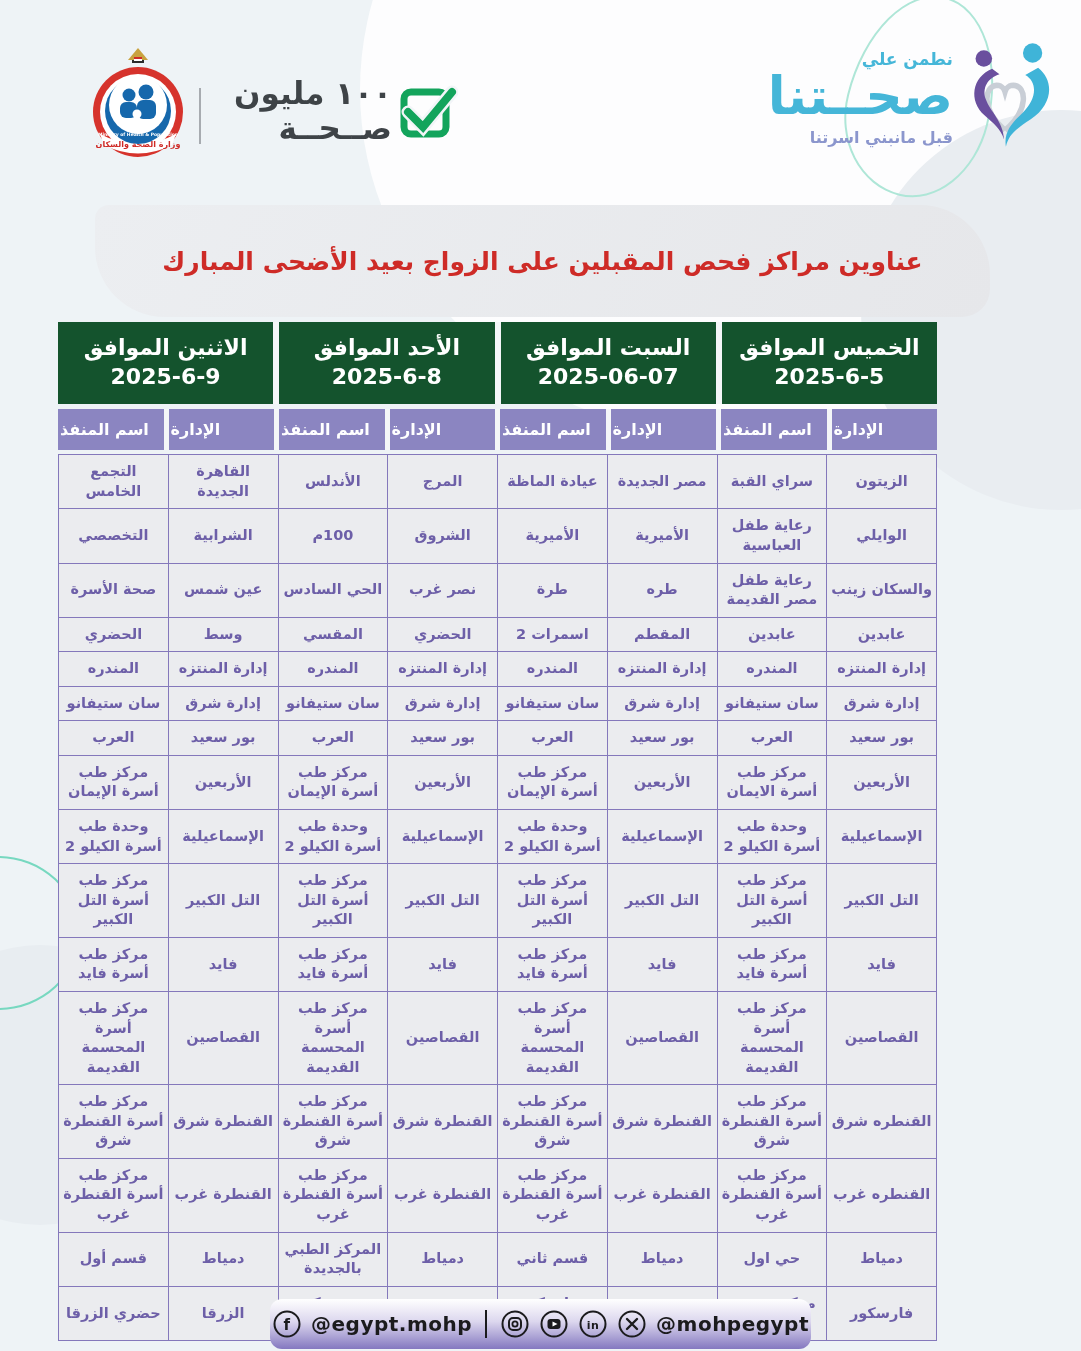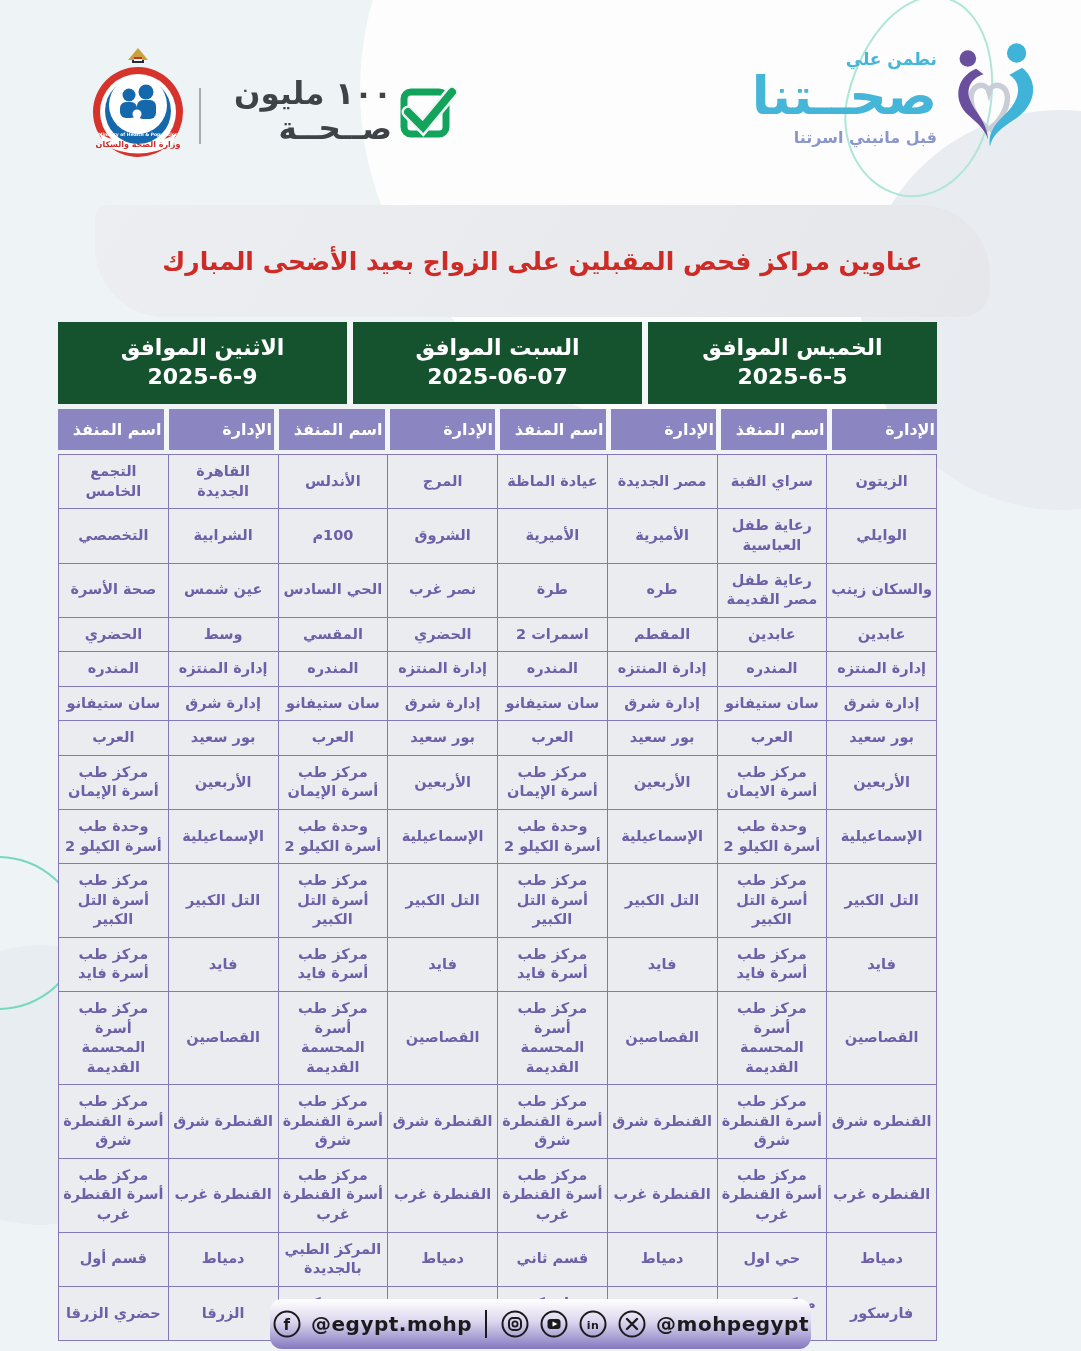--- a/index.html
+++ b/index.html
@@ -13,21 +13,21 @@
   .bg-right-circle{position:absolute;right:-180px;top:110px;width:400px;height:400px;border-radius:50%;background:#e9edf1;z-index:0;}
   .bg-bottomleft-circle{position:absolute;left:-100px;top:945px;width:280px;height:280px;border-radius:50%;background:#e8edf1;z-index:0;}
   .teal-drop{position:absolute;right:88px;top:-6px;width:140px;height:200px;border:2px solid #aee6d7;border-radius:50% 50% 48% 52% / 58% 56% 44% 42%;transform:rotate(14deg);z-index:0;background:transparent;}
   .teal-arc{position:absolute;left:-84px;top:856px;width:160px;height:150px;border:2px solid #77d8c0;border-radius:50%;background:transparent;z-index:0;}
 
   
   .moh-logo{position:absolute;left:88px;top:48px;width:100px;height:112px;z-index:2;}
   .logo-divider{position:absolute;left:199px;top:88px;width:2px;height:56px;background:#a7abb0;z-index:2;}
   .campaign{position:absolute;left:214px;top:76px;display:flex;align-items:center;gap:4px;z-index:2;}
   .campaign .txt{text-align:right;color:#3e4347;font-weight:800;line-height:1.12;font-size:31px;letter-spacing:-1px;margin-left:20px;}
-  .sehetna{position:absolute;right:46px;top:40px;display:flex;align-items:center;gap:6px;z-index:2;}
+  .sehetna{position:absolute;right:30px;top:40px;display:flex;align-items:center;gap:6px;z-index:2;}
   .sehetna .txt{text-align:right;line-height:1.05;}
   .sehetna .t1{color:#45b6d8;font-size:17px;font-weight:700;}
   .sehetna .t2{color:#45b6d8;font-size:52px;font-weight:800;letter-spacing:-1px;}
   .sehetna .t3{color:#8b96cd;font-size:16px;font-weight:700;margin-top:7px;}
 
   
   .title{
     position:absolute;left:95px;top:205px;width:895px;height:112px;z-index:2;
     background:linear-gradient(120deg,#eceef1 0%,#e6e7ea 100%);
     border-radius:14px 70px 28px 70px;
@@ -36,21 +36,21 @@
   }
 
   
   .tbl{position:absolute;left:58px;top:322px;width:879px;z-index:2;}
   .day-row{display:flex;}
   .day-block{flex:1;background:#14532d;color:#fff;text-align:center;padding:11px 2px 13px;box-sizing:border-box;}
   .day-block:not(:first-child){border-inline-start:6px solid #f4f6f8;}
   .day-label{font-size:22px;font-weight:800;line-height:1.35;}
   .day-date{font-size:22px;font-weight:800;line-height:1.3;}
   .sub-row{display:flex;margin-top:5px;}
-  .sub-cell{flex:1;background:#8b85c1;color:#fff;text-align:right;font-size:16px;font-weight:800;padding:11px 2px;box-sizing:border-box;}
+  .sub-cell{flex:1;background:#8b85c1;color:#fff;text-align:left;font-size:16px;font-weight:800;padding:11px 2px;box-sizing:border-box;}
   .sub-cell:not(:first-child){border-inline-start:5px solid #f4f6f8;}
   table.centers{width:879px;margin-top:4px;border-collapse:collapse;table-layout:fixed;}
   table.centers td{
     border:1px solid #8478bb;background:#ebecef;color:#6d5fa8;
     font-size:14.5px;font-weight:700;text-align:center;vertical-align:middle;
     padding:7px 4px;line-height:1.35;word-wrap:break-word;
   }
   table.centers{border:1px solid #8478bb;}
 
   
@@ -134,20 +134,24 @@
   <div class="day-row">
     <div class="day-block">
       <div class="day-label">الخميس الموافق</div>
       <div class="day-date">2025-6-5</div>
     </div>
     <div class="day-block">
       <div class="day-label">السبت الموافق</div>
       <div class="day-date">2025-06-07</div>
     </div>
     <div class="day-block">
+      <div class="day-label">الأحد الموافق</div>
+      <div class="day-date">2025-6-8</div>
+    </div>
+    <div class="day-block">
       <div class="day-label">الاثنين الموافق</div>
       <div class="day-date">2025-6-9</div>
     </div>
   </div>
   <div class="sub-row">
     <div class="sub-cell">الإدارة</div>
     <div class="sub-cell">اسم المنفذ</div>
     <div class="sub-cell">الإدارة</div>
     <div class="sub-cell">اسم المنفذ</div>
     <div class="sub-cell">الإدارة</div>

